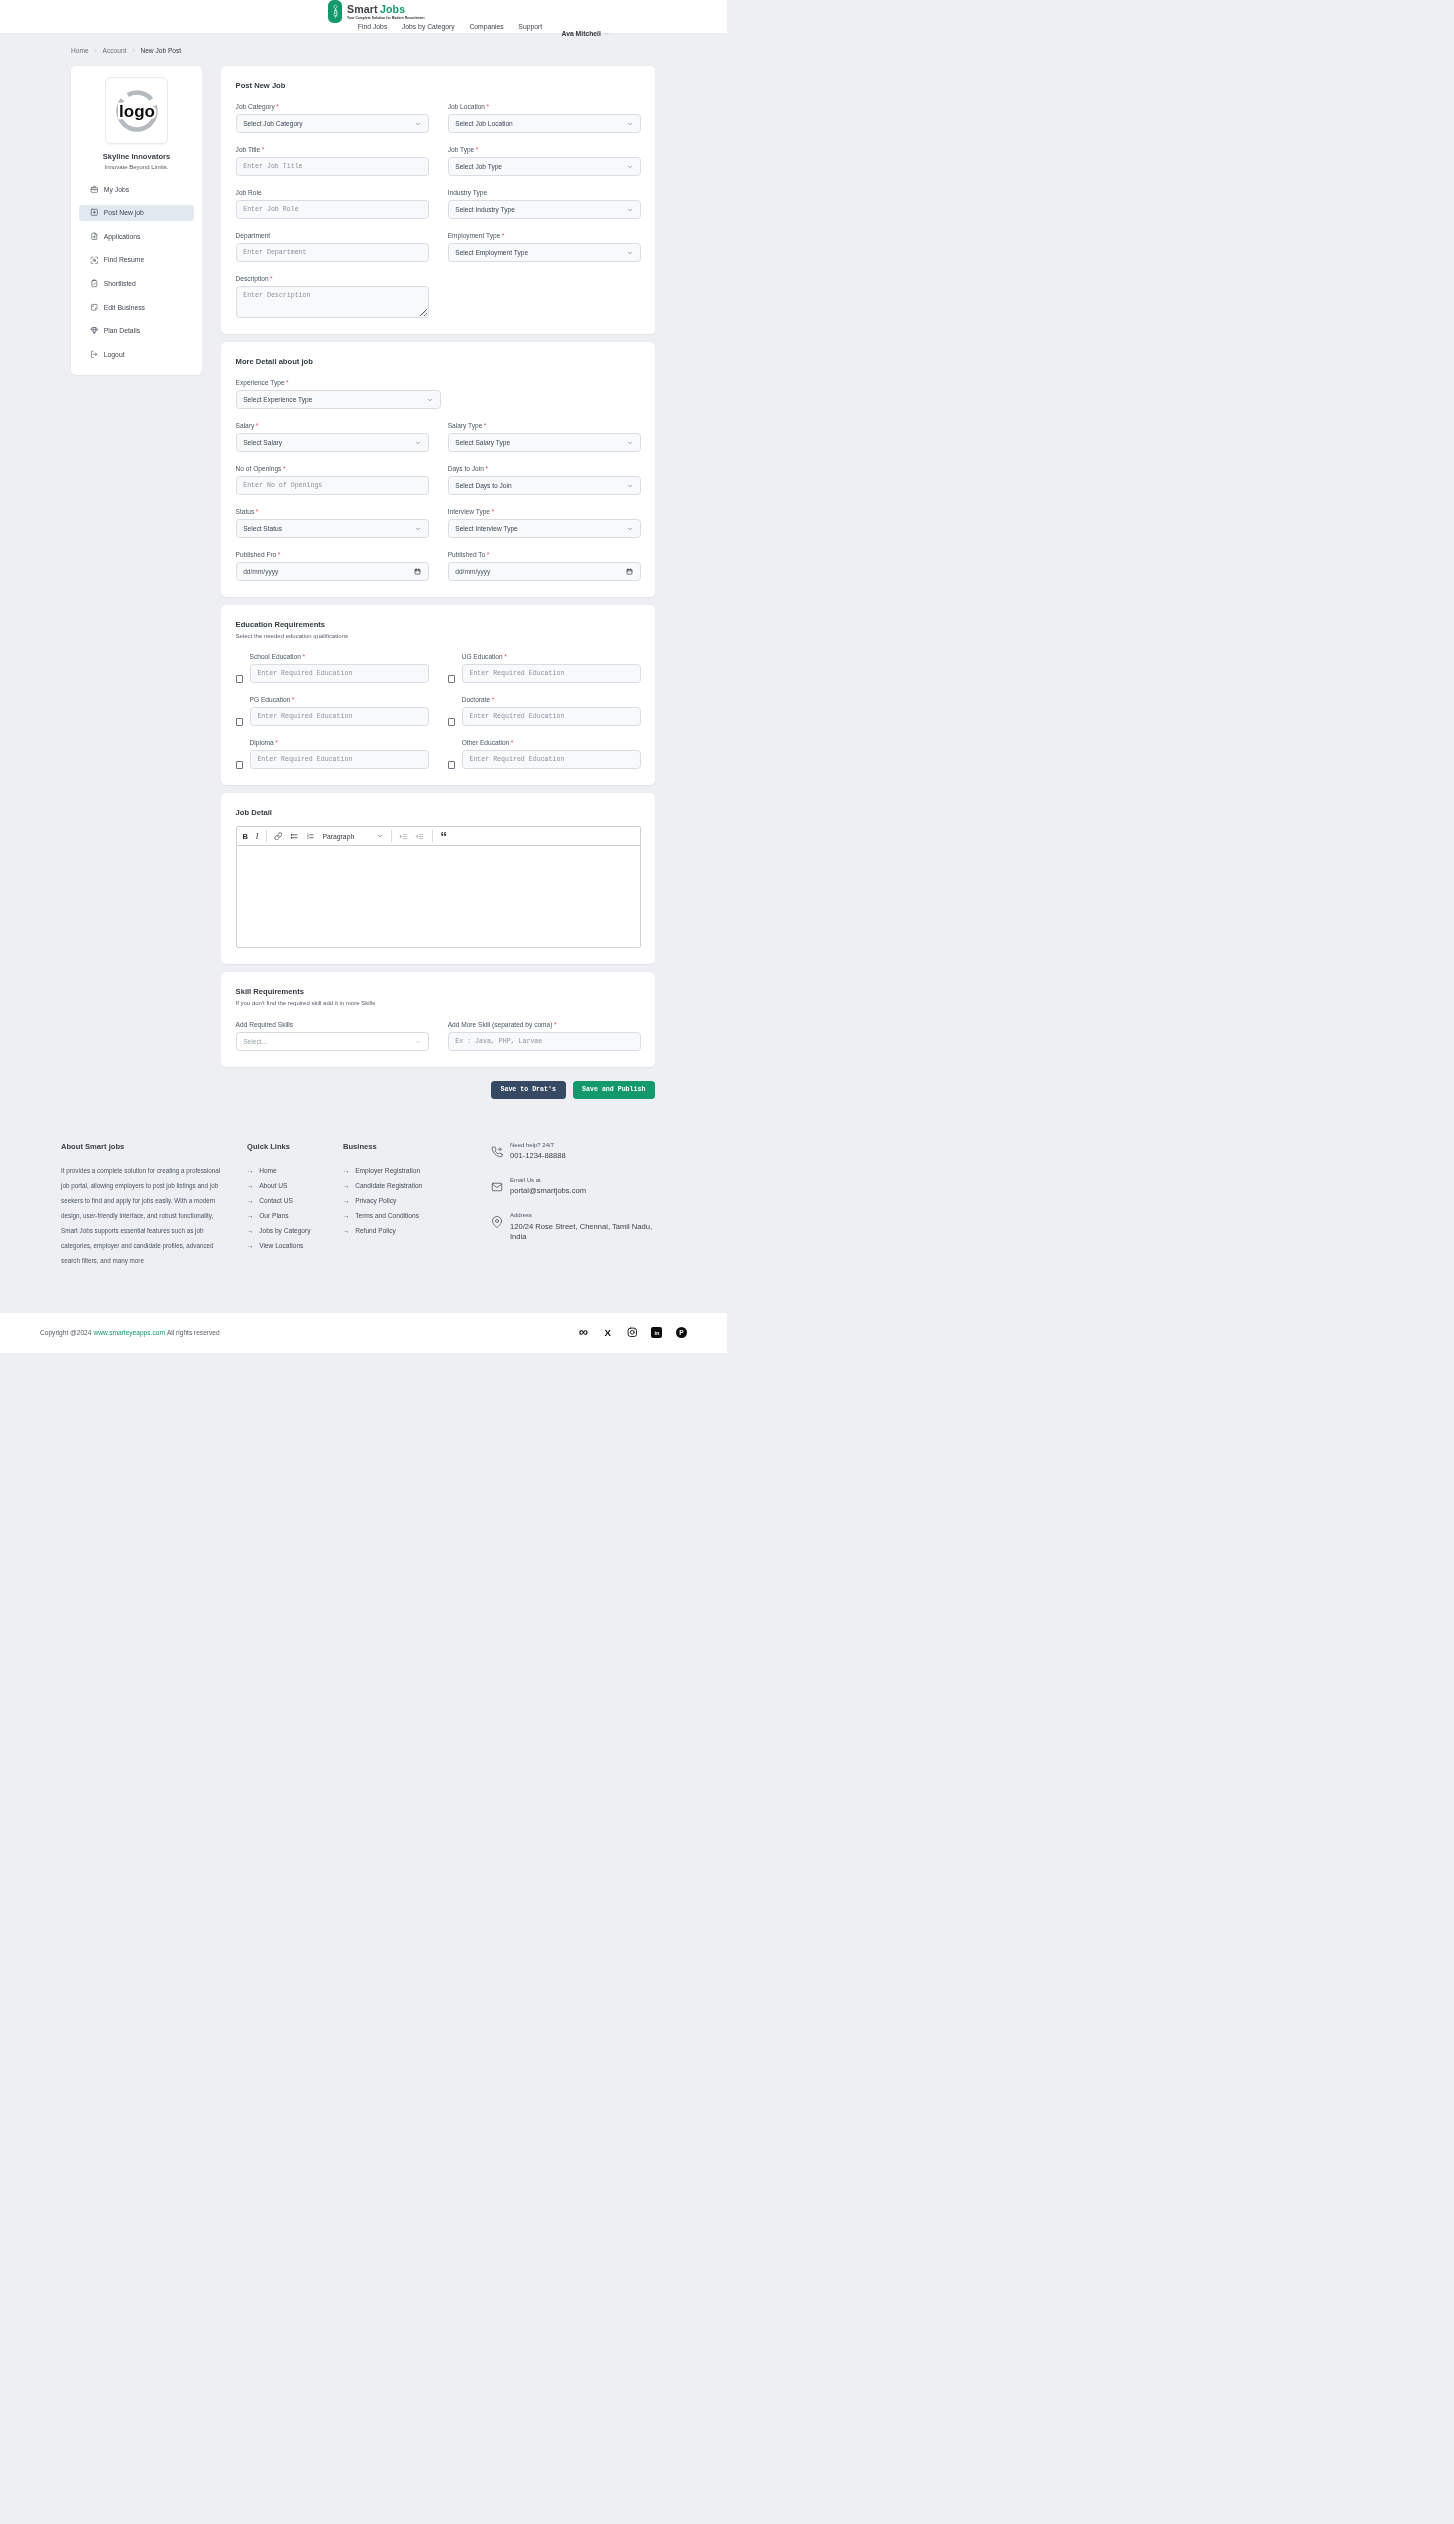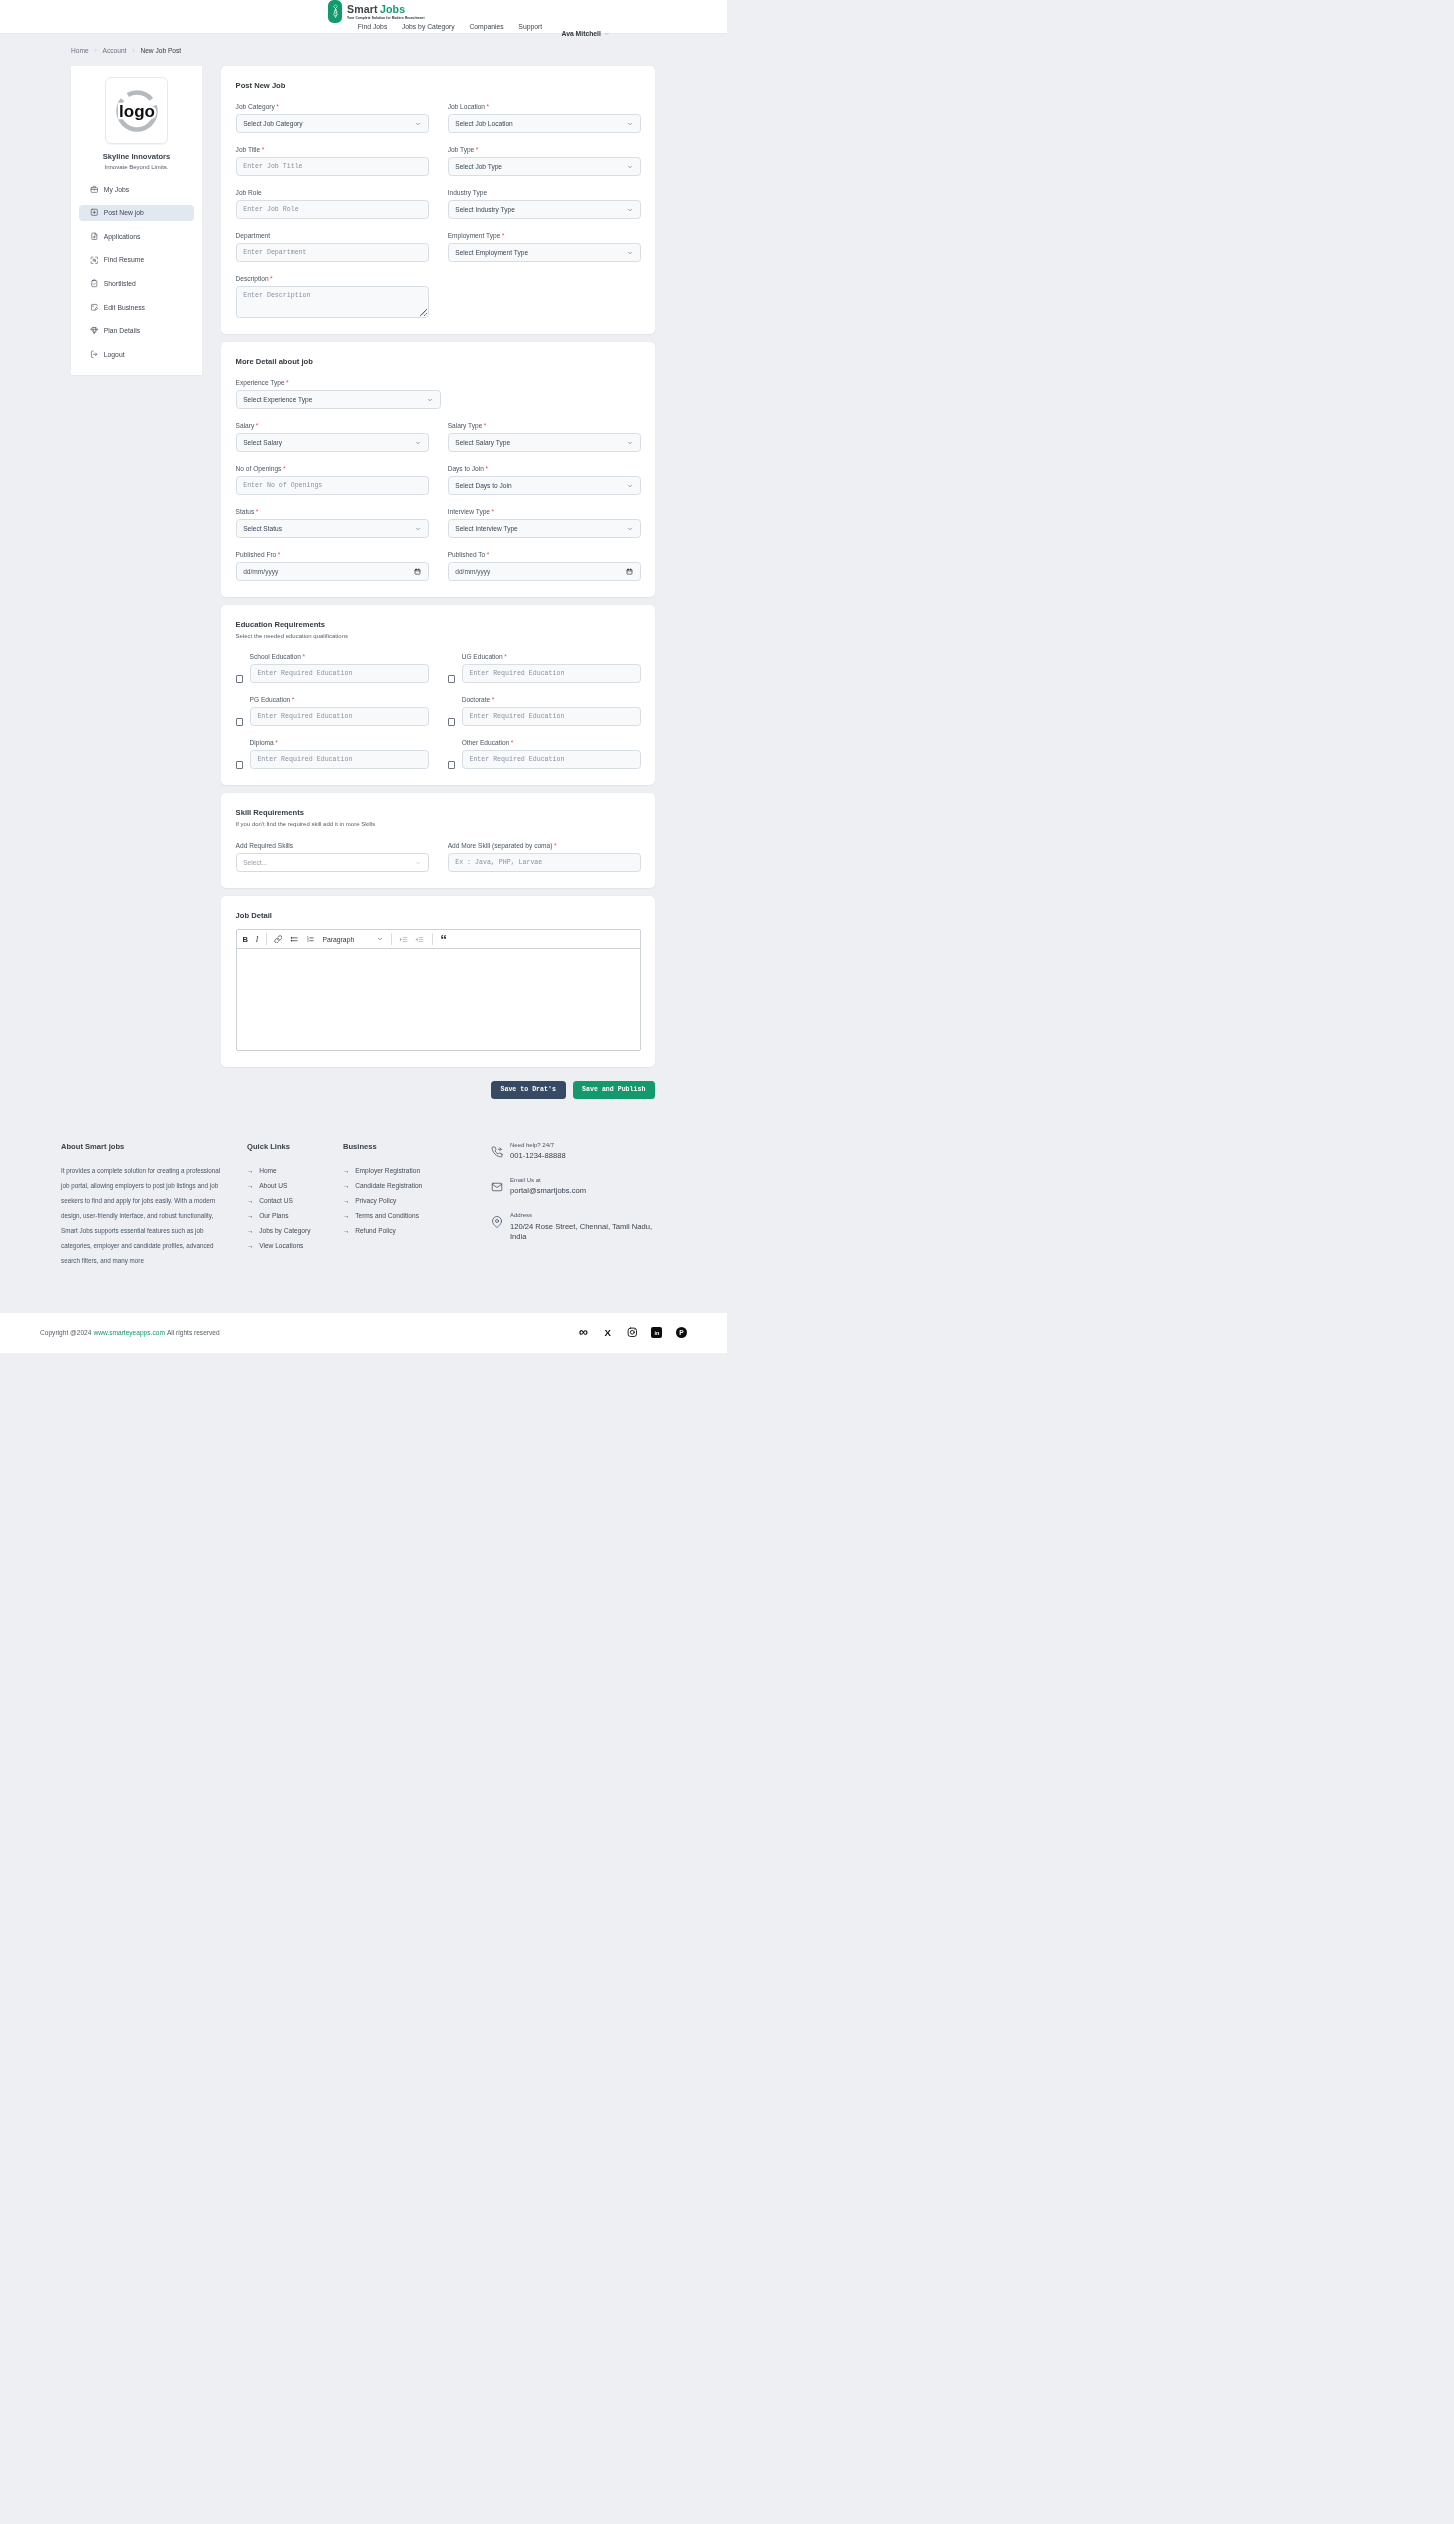--- a/index.html
+++ b/index.html
@@ -18,21 +18,21 @@
   .user { margin-left:auto; margin-right:117px; display:flex; align-items:center; gap:3.5px; font-size:6.8px; font-weight:600; color:#2f363d; cursor:pointer; }
 
   
   .breadcrumb { display:flex; align-items:center; gap:4.5px; margin:13px 0 0 71px; font-size:6.6px; color:#6b7280; }
   .breadcrumb .cur { color:#343b43; }
 
   
   .content { display:flex; align-items:flex-start; gap:19px; padding:12px 72px 0 71px; }
 
   
-  .side-card { width:131px; background:#fff; border-radius:0; box-shadow:0 0.5px 1.5px rgba(20,30,50,.06); padding:11px 0 13px; }
+  .side-card { width:131px; background:#fff; border-radius:5px; box-shadow:0 0.5px 1.5px rgba(20,30,50,.06); padding:11px 0 13px; }
   .logo-box { width:63px; height:67px; margin:0 auto; border:0.5px solid #e7e9ec; border-radius:6px; display:flex; align-items:center; justify-content:center; box-shadow:0 0.5px 1px rgba(20,30,50,.05); }
   .company-name { text-align:center; font-size:7.6px; font-weight:bold; color:#3c434b; margin-top:7.6px; }
   .company-tag { text-align:center; font-size:6px; color:#555d66; margin-top:3.5px; }
   .menu { margin-top:11px; padding:0 8px; }
   .mitem { height:16px; margin-bottom:7.6px; display:flex; align-items:center; gap:5.6px; padding-left:10.6px; border-radius:4px; font-size:6.8px; color:#3f4651; cursor:pointer; }
   .mitem:last-child { margin-bottom:0; }
   .mitem.active { background:#e2e8f0; }
   .mitem svg { flex-shrink:0; }
 
   
@@ -530,46 +530,20 @@
             </div>
           <div class="edu-ctrl">
             <span class="cb"></span>
             <input class="ctrl" placeholder="Enter Required Education" style="">
           </div>
         </div>
       </div>
     </div>
 
     <div class="card">
-      <div class="card-title">Skill Requirements</div>
-      <div class="card-sub">If you don't find the required skill add it in more Skills</div>
-
-      <div class="frow" style="margin-top:15px;">
-        <div>
-          <div class="flabel">
-              <span>Add Required Skills</span>
-            </div>
-          <div class="ctrl sel light">
-            <span>Select...</span>
-            <svg width="6" height="6" viewBox="0 0 24 24" fill="none" stroke="#b0b6bd" stroke-width="2.2" stroke-linecap="round" stroke-linejoin="round">
-                <path d="M6 9l6 6 6-6"></path>
-              </svg>
-          </div>
-        </div>
-        <div>
-          <div class="flabel">
-              <span>Add More Skill (separated by coma)</span>
-              <span class="req">*</span>
-            </div>
-          <input class="ctrl" placeholder="Ex : Java, PHP, Larvae" style="">
-        </div>
-      </div>
-    </div>
-
-    <div class="card">
       <div class="card-title">Job Detail</div>
       <div class="editor">
         <div class="toolbar">
           <span class="tbtn tb-b">B</span>
           <span class="tbtn tb-i">I</span>
           <span class="tdiv"></span>
           <span class="tbtn">
             <svg width="8.6" height="8.6" viewBox="0 0 24 24" fill="none" stroke="#2b3138" stroke-width="1.9" stroke-linecap="round" stroke-linejoin="round">
                 <path d="M10 13a5 5 0 0 0 7.54.54l3-3a5 5 0 0 0-7.07-7.07l-1.72 1.71"></path>
                 <path d="M14 11a5 5 0 0 0-7.54-.54l-3 3a5 5 0 0 0 7.07 7.07l1.71-1.71"></path>
@@ -607,20 +581,46 @@
           <span class="tbtn dim">
             <svg width="9" height="9" viewBox="0 0 24 24" fill="none" stroke="#a8aeb5" stroke-width="2" stroke-linecap="round">
                 <path d="M7 8l-4 4 4 4" fill="#a8aeb5" stroke-linejoin="round"></path>
                 <path d="M11 6.5H21M11 12H21M11 17.5H21"></path>
               </svg>
           </span>
           <span class="tdiv"></span>
           <span class="tbtn tb-q">“</span>
         </div>
         <div class="editor-body"></div>
+      </div>
+    </div>
+
+    <div class="card">
+      <div class="card-title">Skill Requirements</div>
+      <div class="card-sub">If you don't find the required skill add it in more Skills</div>
+
+      <div class="frow" style="margin-top:15px;">
+        <div>
+          <div class="flabel">
+              <span>Add Required Skills</span>
+            </div>
+          <div class="ctrl sel light">
+            <span>Select...</span>
+            <svg width="6" height="6" viewBox="0 0 24 24" fill="none" stroke="#b0b6bd" stroke-width="2.2" stroke-linecap="round" stroke-linejoin="round">
+                <path d="M6 9l6 6 6-6"></path>
+              </svg>
+          </div>
+        </div>
+        <div>
+          <div class="flabel">
+              <span>Add More Skill (separated by coma)</span>
+              <span class="req">*</span>
+            </div>
+          <input class="ctrl" placeholder="Ex : Java, PHP, Larvae" style="">
+        </div>
       </div>
     </div>
 
     <div class="actions">
       <button class="btn dark">Save to Drat's</button>
       <button class="btn green">Save and Publish</button>
     </div>
   </div>
 </div>
 

